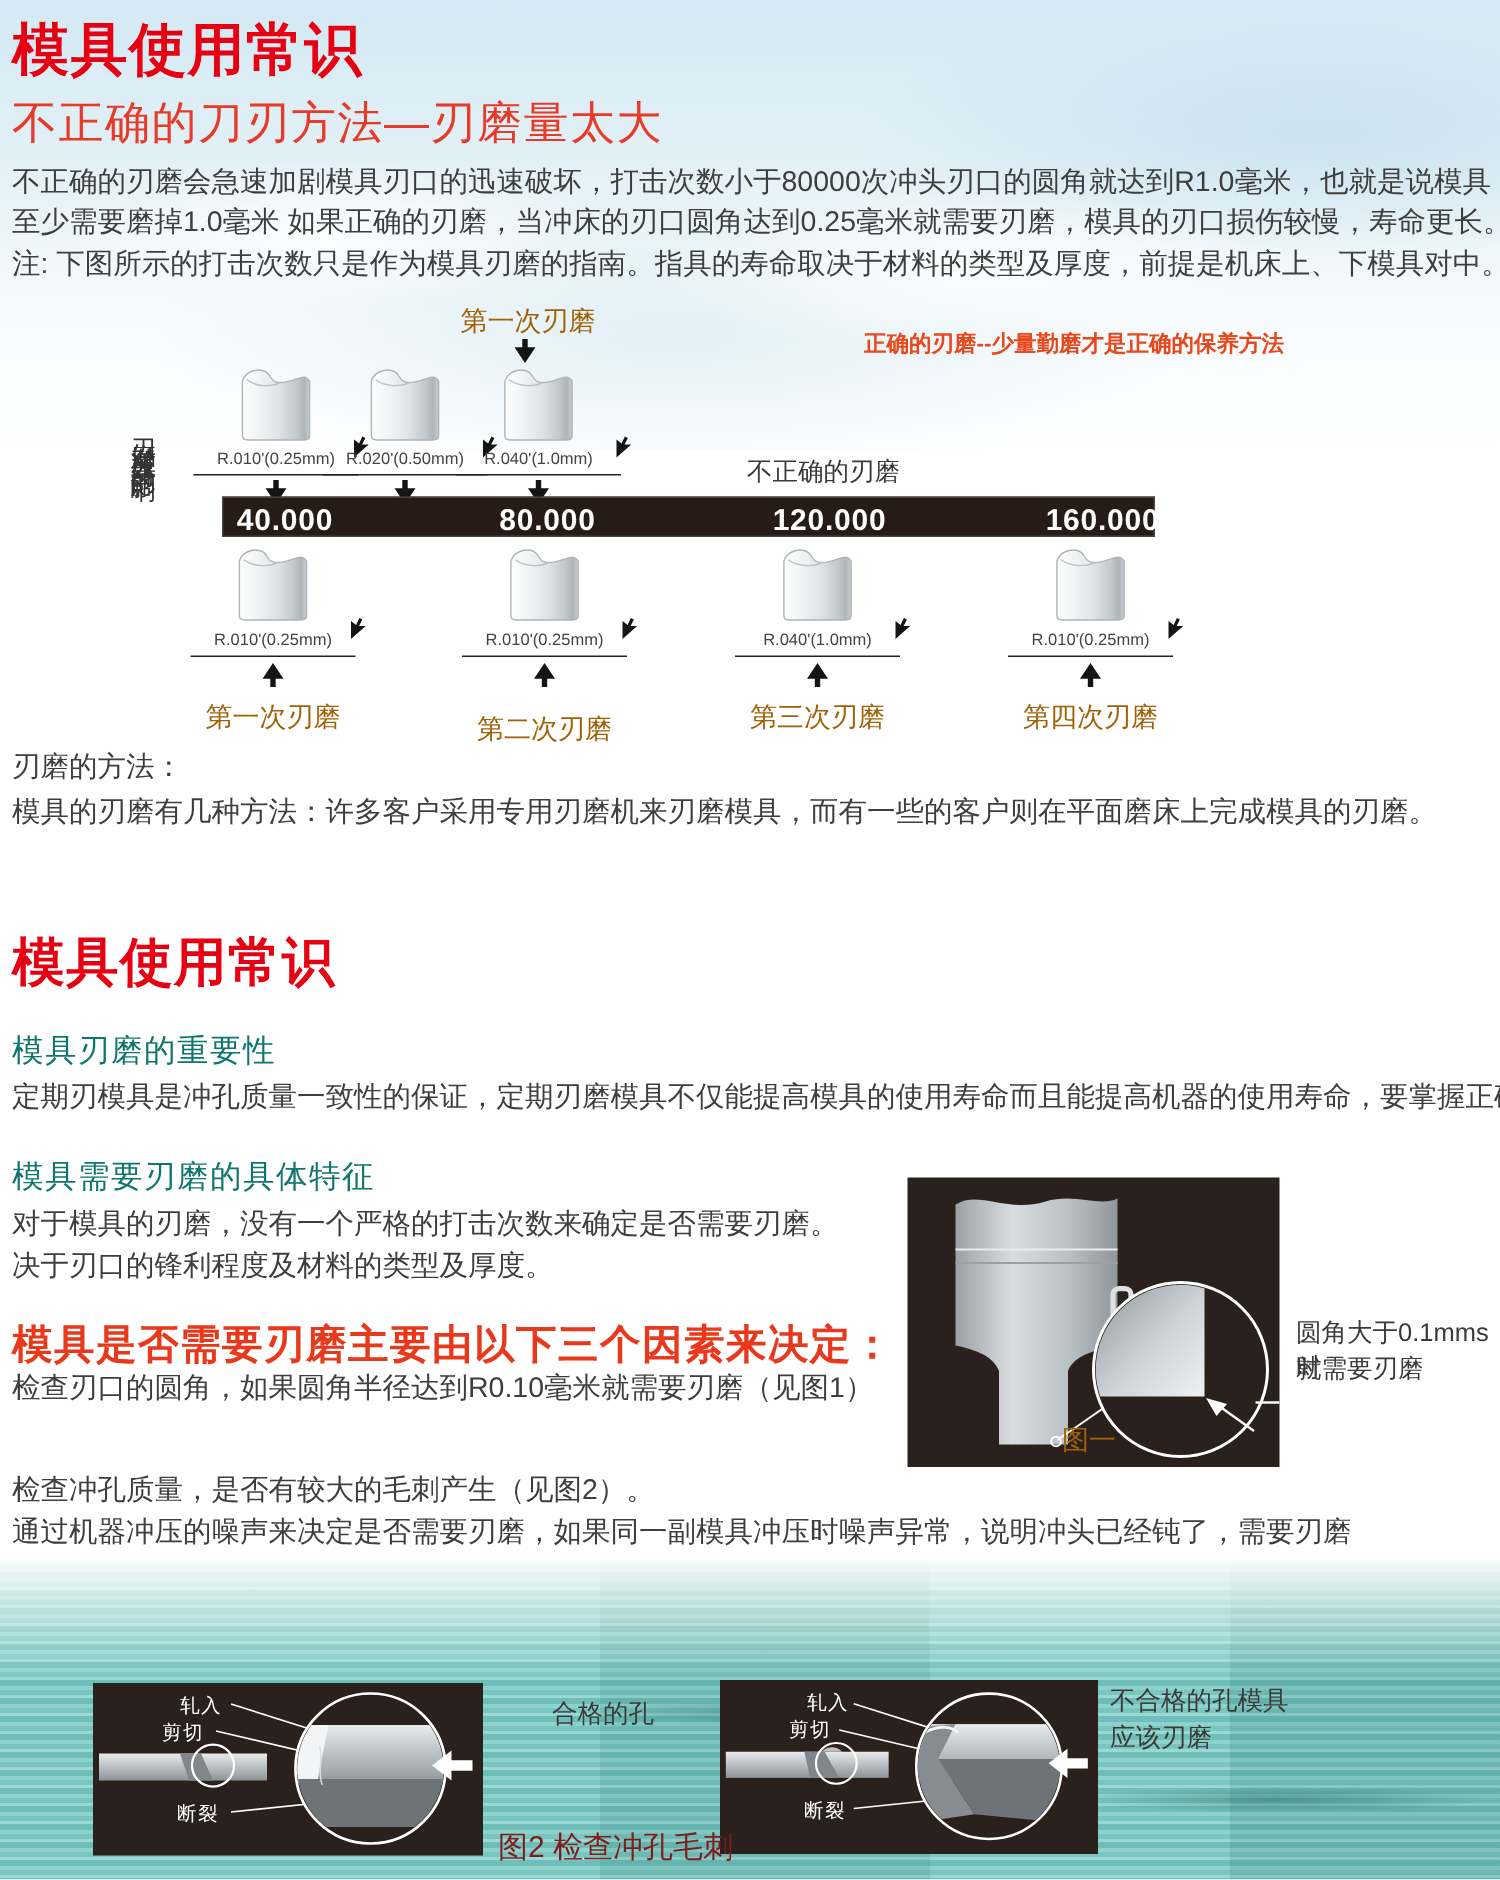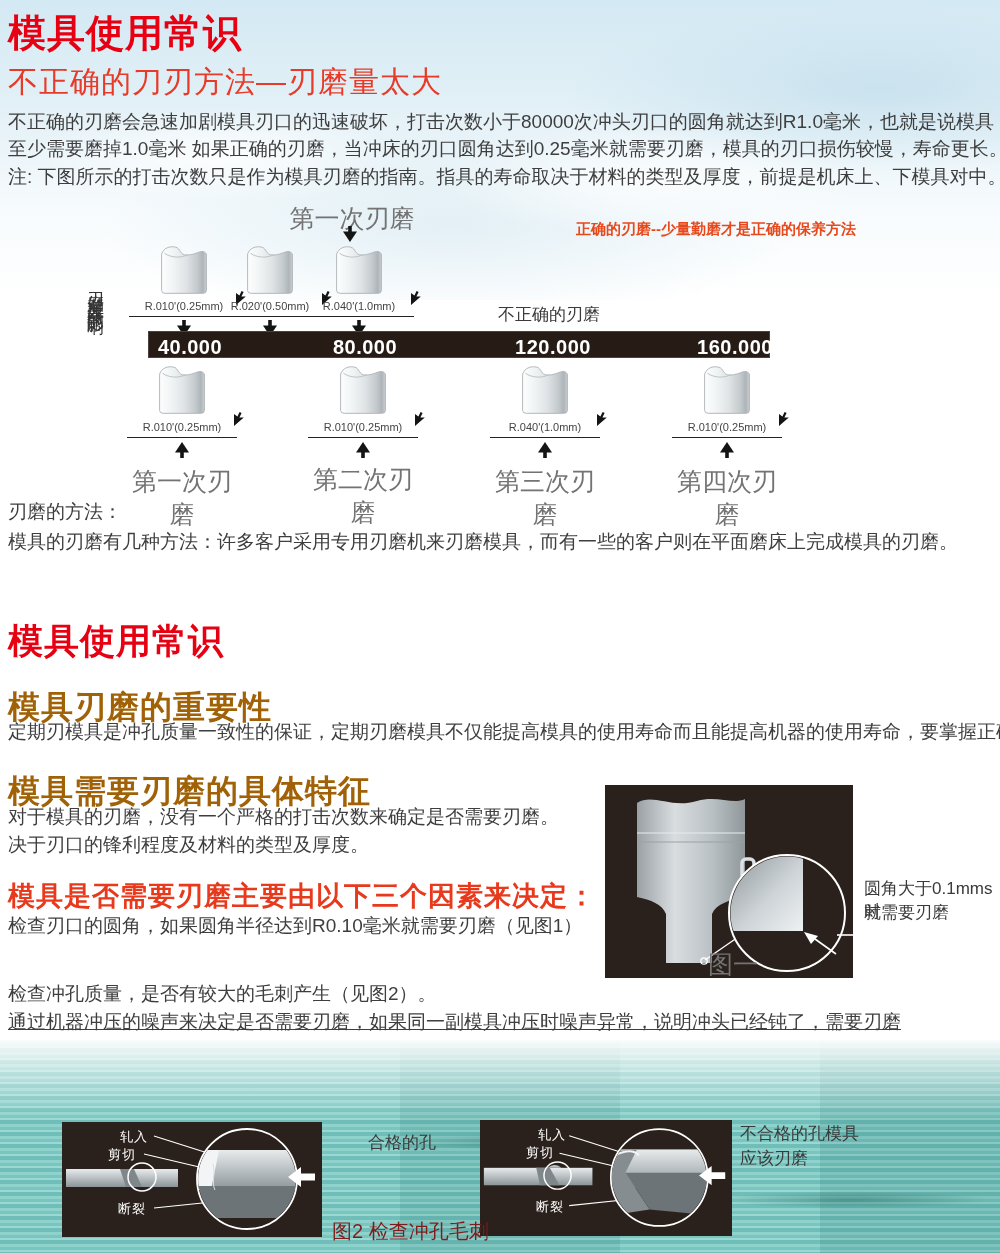--- a/index.html
+++ b/index.html
@@ -21,25 +21,25 @@
       radial-gradient(180px 14px at 20% 62%, rgba(10,70,66,.35), rgba(0,0,0,0) 70%),
       radial-gradient(220px 12px at 55% 48%, rgba(10,70,66,.3), rgba(0,0,0,0) 70%),
       radial-gradient(200px 12px at 85% 75%, rgba(10,70,66,.32), rgba(0,0,0,0) 70%),
       repeating-linear-gradient(180deg,#8ed2cc 0 3px,#79c6c0 3px 6px,#9bd8d2 6px 8px,#6fbeb9 8px 12px),
       #7ec9c4;}
   
   .h1{font-size:38px;font-weight:bold;color:#e60012;letter-spacing:1px;}
   .h1b{font-size:35px;font-weight:bold;color:#e60012;letter-spacing:1px;}
   .sub{font-size:30px;color:#e83a28;font-weight:500;letter-spacing:1px;}
   .body-t{font-size:19px;color:#3e3e3e;line-height:27px;white-space:nowrap;}
-  .rhead{font-size:32px;font-weight:bold;color:#a16207;letter-spacing:1px;}
+  .rhead{font-size:21px;font-weight:normal;color:#0f766e;letter-spacing:1px;}
   .rhead-big{font-size:27px;font-weight:bold;color:#e8391c;letter-spacing:1px;}
   .note-red{font-size:15px;font-weight:bold;color:#e8491c;}
   .lbl{font-size:17px;color:#3a3a3a;}
-  .lbl-big{font-size:25px;color:#737373;}
+  .lbl-big{font-size:18px;color:#a16207;}
   .vertical{writing-mode:vertical-rl;text-orientation:upright;font-size:17px;color:#333;letter-spacing:3px;}
   .rgroup{width:110px;text-align:center;}
   .rline{position:relative;border-bottom:1.6px solid #222;padding-bottom:2px;}
   .rtext{font-size:11px;color:#444;}
   .cursor{position:absolute;right:-8px;top:-6px;}
   .bar{background:#261c15;border:1px solid #4a423c;}
   .bar-num{position:absolute;top:4px;transform:translateX(-50%);color:#fff;
            font-size:20px;font-weight:bold;letter-spacing:.5px;}
   .panel{background:#2a211c;margin-top:40px;}
   .fig2-label{position:absolute;color:#fff;font-size:13px;letter-spacing:1px;}
@@ -186,21 +186,21 @@
     <div class="lbl-big" style="margin-top:2px">第一次刃磨</div>
   </div>
   <div class="abs rgroup" style="left:308px;top:417px;">
     <div class="rline"><span class="rtext">R.010'(0.25mm)</span>
       <svg class="cursor" width="12" height="16" viewBox="0 0 12 16">
           <use href="#cursor-shape"></use>
         </svg></div>
     <svg style="margin-top:4px" width="16" height="17" viewBox="0 0 16 17">
         <use href="#arrow-up-shape"></use>
       </svg>
-    <div class="lbl-big" style="margin-top:0">第二次刃磨</div>
+    <div class="lbl-big" style="margin-top:10px">第二次刃磨</div>
   </div>
   <div class="abs rgroup" style="left:490px;top:417px;">
     <div class="rline"><span class="rtext">R.040'(1.0mm)</span>
       <svg class="cursor" width="12" height="16" viewBox="0 0 12 16">
           <use href="#cursor-shape"></use>
         </svg></div>
     <svg style="margin-top:4px" width="16" height="17" viewBox="0 0 16 17">
         <use href="#arrow-up-shape"></use>
       </svg>
     <div class="lbl-big" style="margin-top:2px">第三次刃磨</div>
@@ -224,21 +224,21 @@
   <div class="abs rhead" style="left:8px;top:686px;">模具刃磨的重要性</div>
   <div class="abs body-t" style="left:8px;top:718px;">定期刃模具是冲孔质量一致性的保证，定期刃磨模具不仅能提高模具的使用寿命而且能提高机器的使用寿命，要掌握正确的刃磨时间。</div>
 
   <div class="abs rhead" style="left:8px;top:770px;">模具需要刃磨的具体特征</div>
   <div class="abs body-t" style="left:8px;top:803px;">对于模具的刃磨，没有一个严格的打击次数来确定是否需要刃磨。</div>
   <div class="abs body-t" style="left:8px;top:831px;">决于刃口的锋利程度及材料的类型及厚度。</div>
 
   <div class="abs rhead-big" style="left:8px;top:878px;">模具是否需要刃磨主要由以下三个因素来决定：</div>
   <div class="abs body-t" style="left:8px;top:912px;">检查刃口的圆角，如果圆角半径达到R0.10毫米就需要刃磨（见图1）</div>
   <div class="abs body-t" style="left:8px;top:980px;">检查冲孔质量，是否有较大的毛刺产生（见图2）。</div>
-  <div class="abs body-t" style="left:8px;top:1008px;text-decoration:underline;">通过机器冲压的噪声来决定是否需要刃磨，如果同一副模具冲压时噪声异常，说明冲头已经钝了，需要刃磨</div>
+  <div class="abs body-t" style="left:8px;top:1008px;">通过机器冲压的噪声来决定是否需要刃磨，如果同一副模具冲压时噪声异常，说明冲头已经钝了，需要刃磨</div>
 
   <div class="abs panel" style="left:605px;top:745px;width:248px;height:193px;">
     <svg width="248" height="193" viewBox="0 0 248 193">
       <path d="M32,18 C48,8 66,24 92,16 C112,10 128,20 140,14 L140,105 L32,105 Z" fill="url(#fg1)"></path>
       <line x1="32" y1="48" x2="140" y2="48" stroke="#e9ebec" stroke-width="1.2"></line>
       <line x1="32" y1="57" x2="140" y2="57" stroke="#9aa1a5" stroke-width="1.2"></line>
       <rect x="137" y="74" width="12" height="20" rx="4" fill="none" stroke="#dde1e3" stroke-width="3.5"></rect>
       <path d="M32,105 L140,105 L140,112 C124,115 111,119 107,129 L107,178 L61,178 L61,129 C57,119 46,115 32,112 Z" fill="url(#fg1)"></path>
       <line x1="100" y1="175" x2="136" y2="150" stroke="#fff" stroke-width="1.4"></line>
       <circle cx="99" cy="176" r="3.2" fill="none" stroke="#fff" stroke-width="1.3"></circle>

